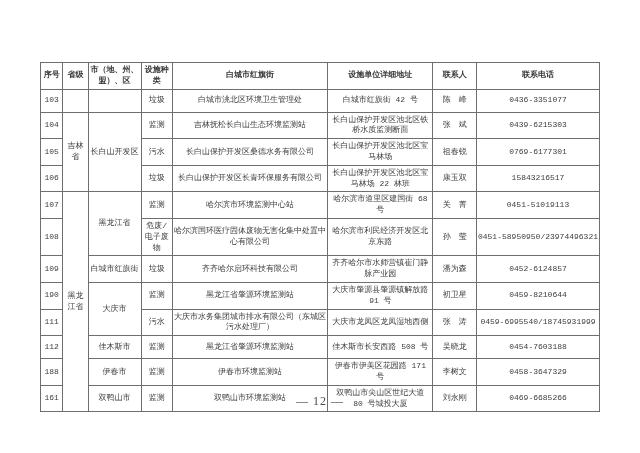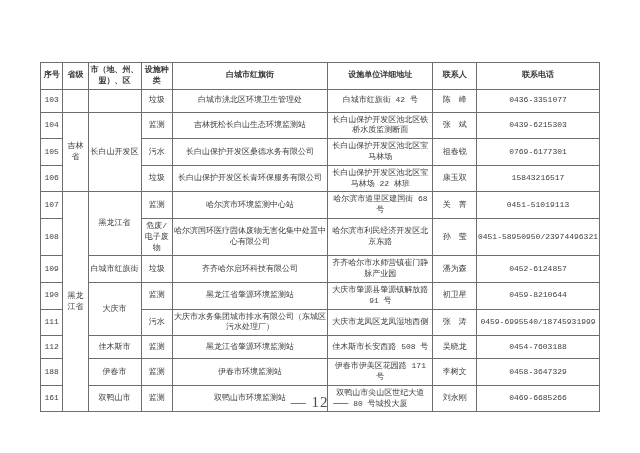--- a/index.html
+++ b/index.html
@@ -45,21 +45,21 @@
   col.c3 { width: 5.6%; }
   col.c4 { width: 27.8%; }
   col.c5 { width: 18.8%; }
   col.c6 { width: 7.8%; }
   col.c7 { width: 22.0%; }
   .page-number {
     position: absolute;
     left: 0; right: 0;
     top: 394px;
     text-align: center;
-    font-size: 15px;
+    font-size: 12px;
     color: #4a4a4a;
     letter-spacing: 1px;
   }
 </style>
 </head>
 <body>
 
 <div class="page">
 
   <table class="facility">

